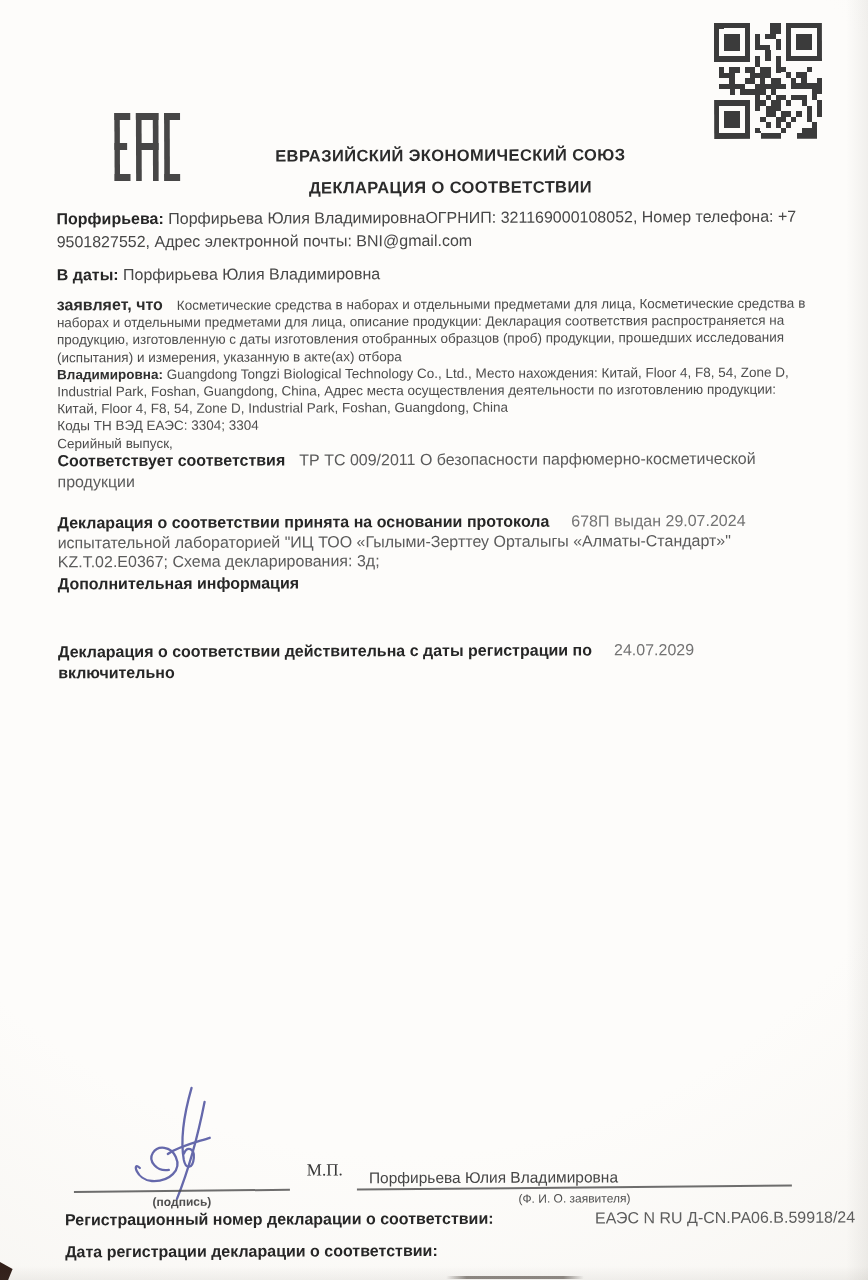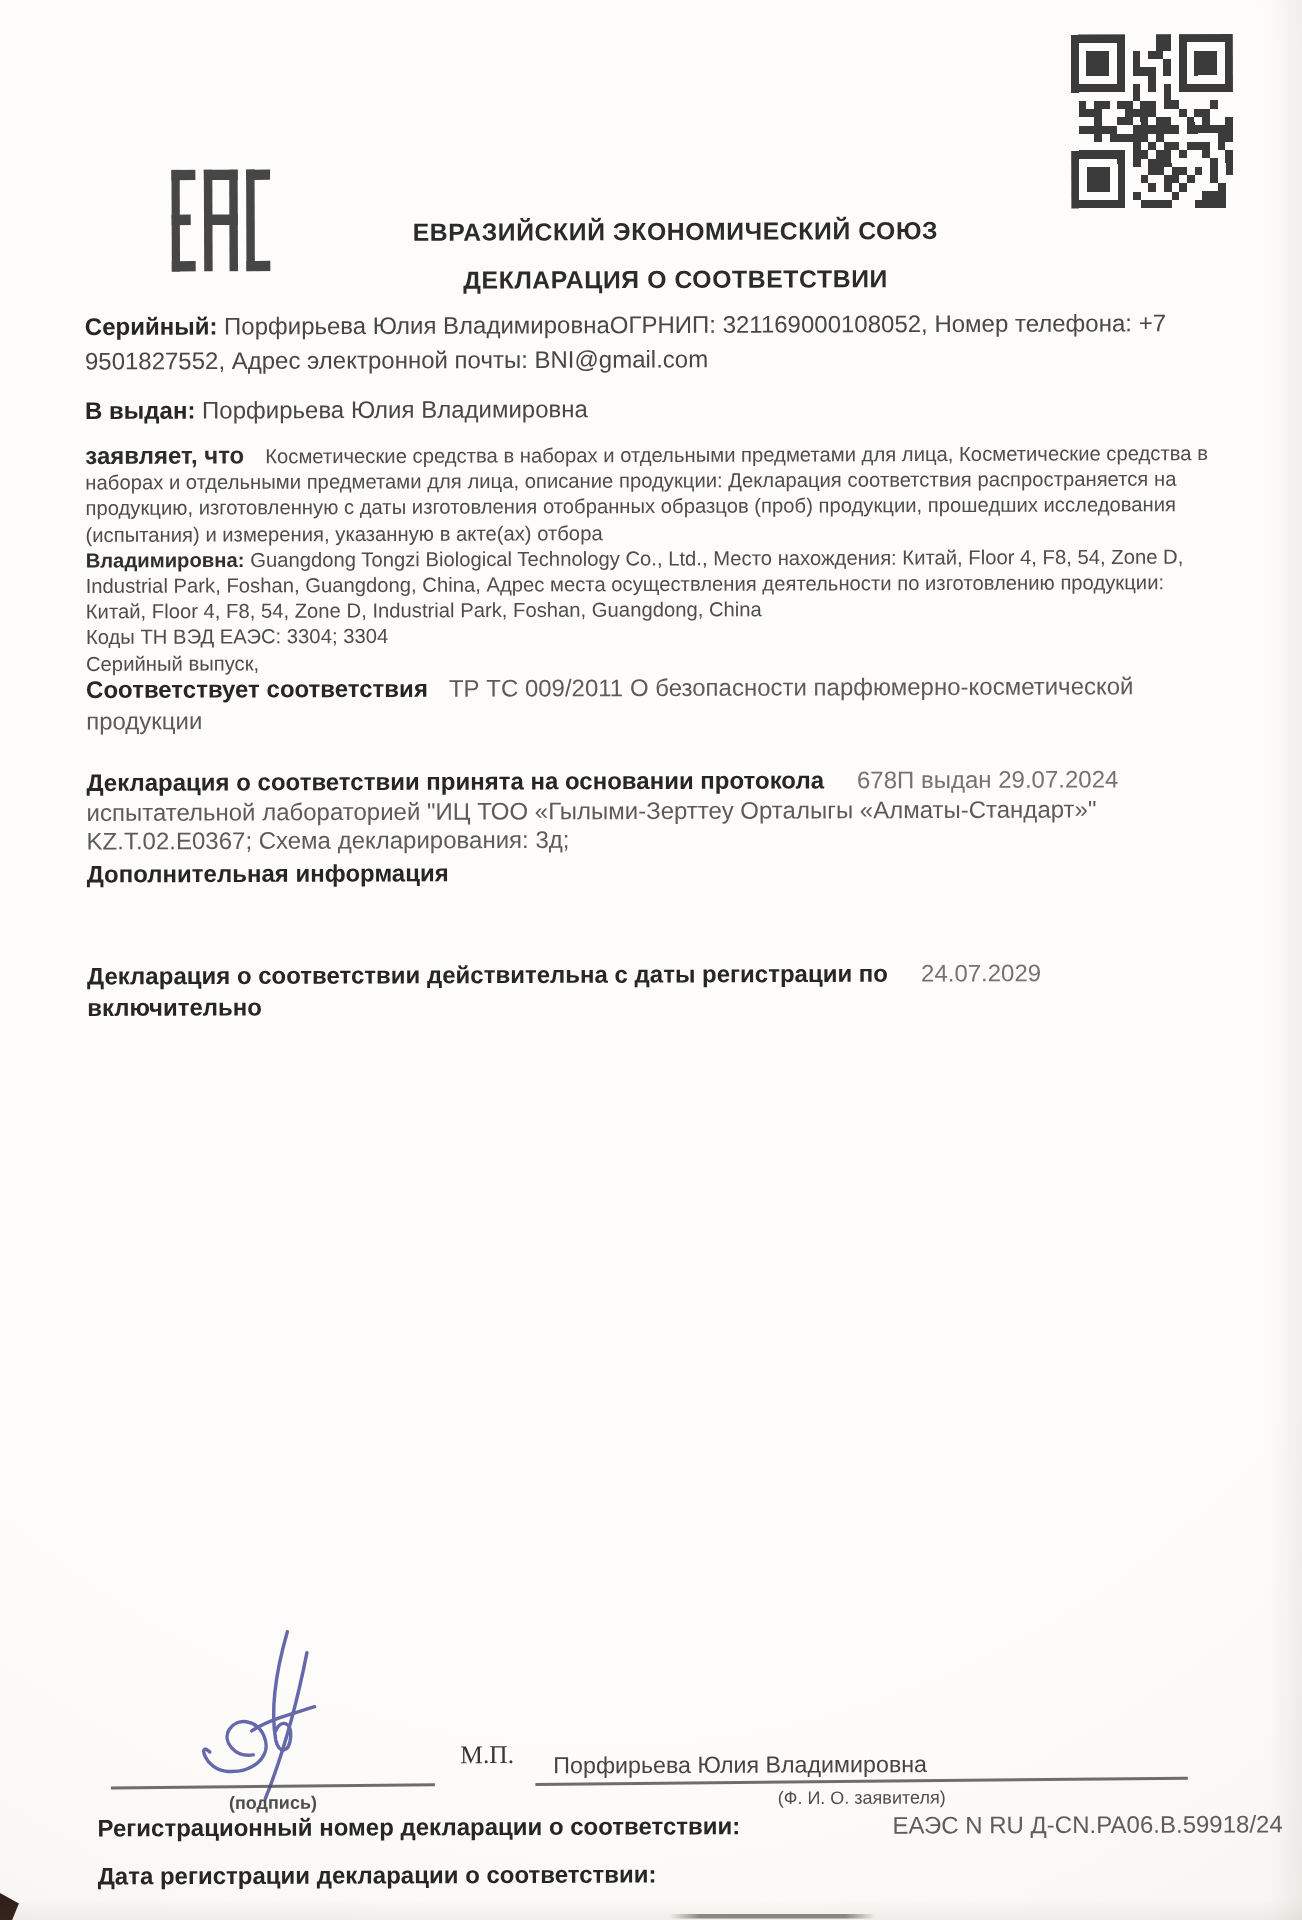--- a/index.html
+++ b/index.html
@@ -284,23 +284,23 @@
           <rect x="27" y="30" width="28" height="7"></rect>
         <rect x="62" y="0" width="7" height="68"></rect>
           <rect x="62" y="0" width="20" height="7"></rect>
         <rect x="62" y="61" width="20" height="7"></rect>
       </svg>
     </div>
 
     <div class="title" style="top:146px;">ЕВРАЗИЙСКИЙ ЭКОНОМИЧЕСКИЙ СОЮЗ</div>
     <div class="title" style="top:178px;">ДЕКЛАРАЦИЯ О СООТВЕТСТВИИ</div>
 
-    <p class="blk t16" style="top:206px;margin:0;"><span class="t16b">Серийный:</span><span> Порфирьева Юлия ВладимировнаОГРНИП: 321169000108052, Номер телефона: +7 9501827552, Адрес электронной почты: BNI@gmail.com</span></p>
-
-    <p class="blk t16" style="top:262px;margin:0;"><span class="t16b">В выдан:</span><span> Порфирьева Юлия Владимировна</span></p>
+    <p class="blk t16" style="top:206px;margin:0;"><span class="t16b">Порфирьева:</span><span> Порфирьева Юлия ВладимировнаОГРНИП: 321169000108052, Номер телефона: +7 9501827552, Адрес электронной почты: BNI@gmail.com</span></p>
+
+    <p class="blk t16" style="top:262px;margin:0;"><span class="t16b">В даты:</span><span> Порфирьева Юлия Владимировна</span></p>
 
     <div class="blk small" style="top:295px;">
       <p style="margin:0;"><span class="inlabel">заявляет, что</span><span class="gap14">Косметические средства в наборах и отдельными предметами для лица, Косметические средства в наборах и отдельными предметами для лица, описание продукции: Декларация соответствия распространяется на продукцию, изготовленную с даты изготовления отобранных образцов (проб) продукции, прошедших исследования (испытания) и измерения, указанную в акте(ах) отбора</span></p>
       <p style="margin:0;"><span class="smallb">Владимировна:</span><span> Guangdong Tongzi Biological Technology Co., Ltd., Место нахождения: Китай, Floor 4, F8, 54, Zone D, Industrial Park, Foshan, Guangdong, China, Адрес места осуществления деятельности по изготовлению продукции: Китай, Floor 4, F8, 54, Zone D, Industrial Park, Foshan, Guangdong, China</span></p>
       <p style="margin:0;">Коды ТН ВЭД ЕАЭС: 3304; 3304</p>
       <p style="margin:0;">Серийный выпуск,</p>
     </div>
 
     <p class="blk" style="top:449px;margin:0;font-size:16px;line-height:21px;"><span class="t16b">Соответствует соответствия</span><span class="midtext gap14">ТР ТС 009/2011 О безопасности парфюмерно-косметической продукции</span></p>
 

